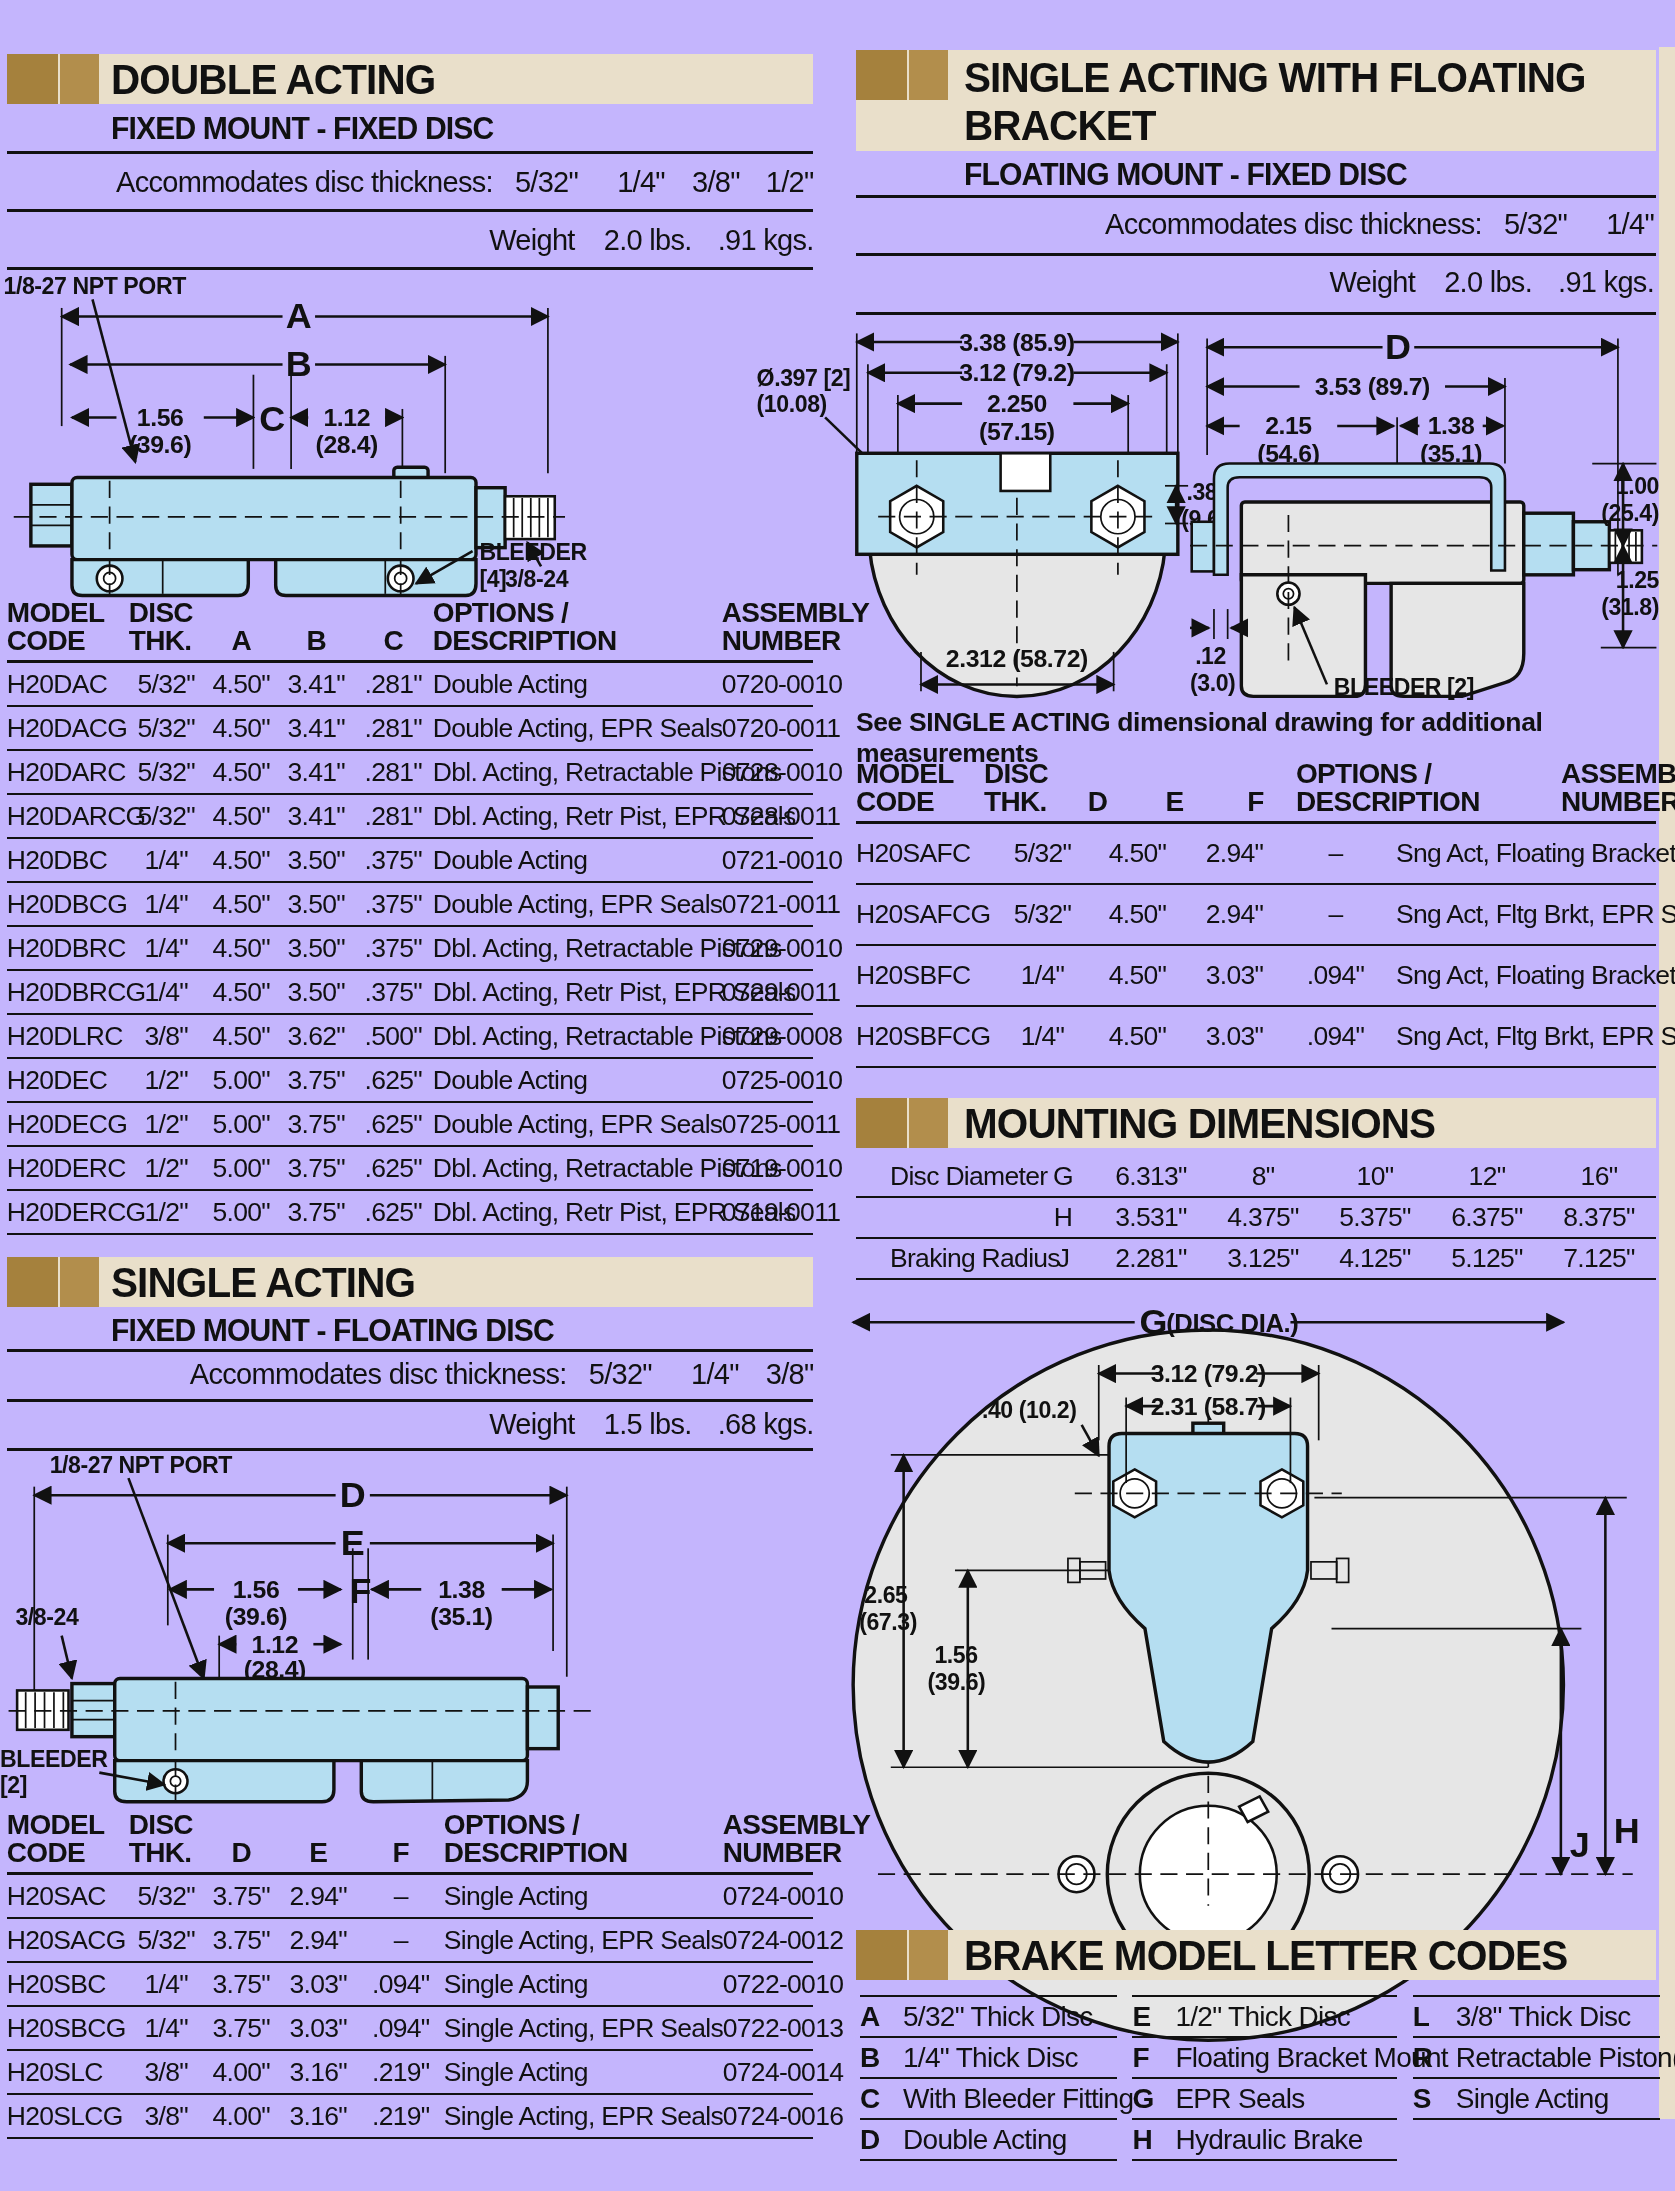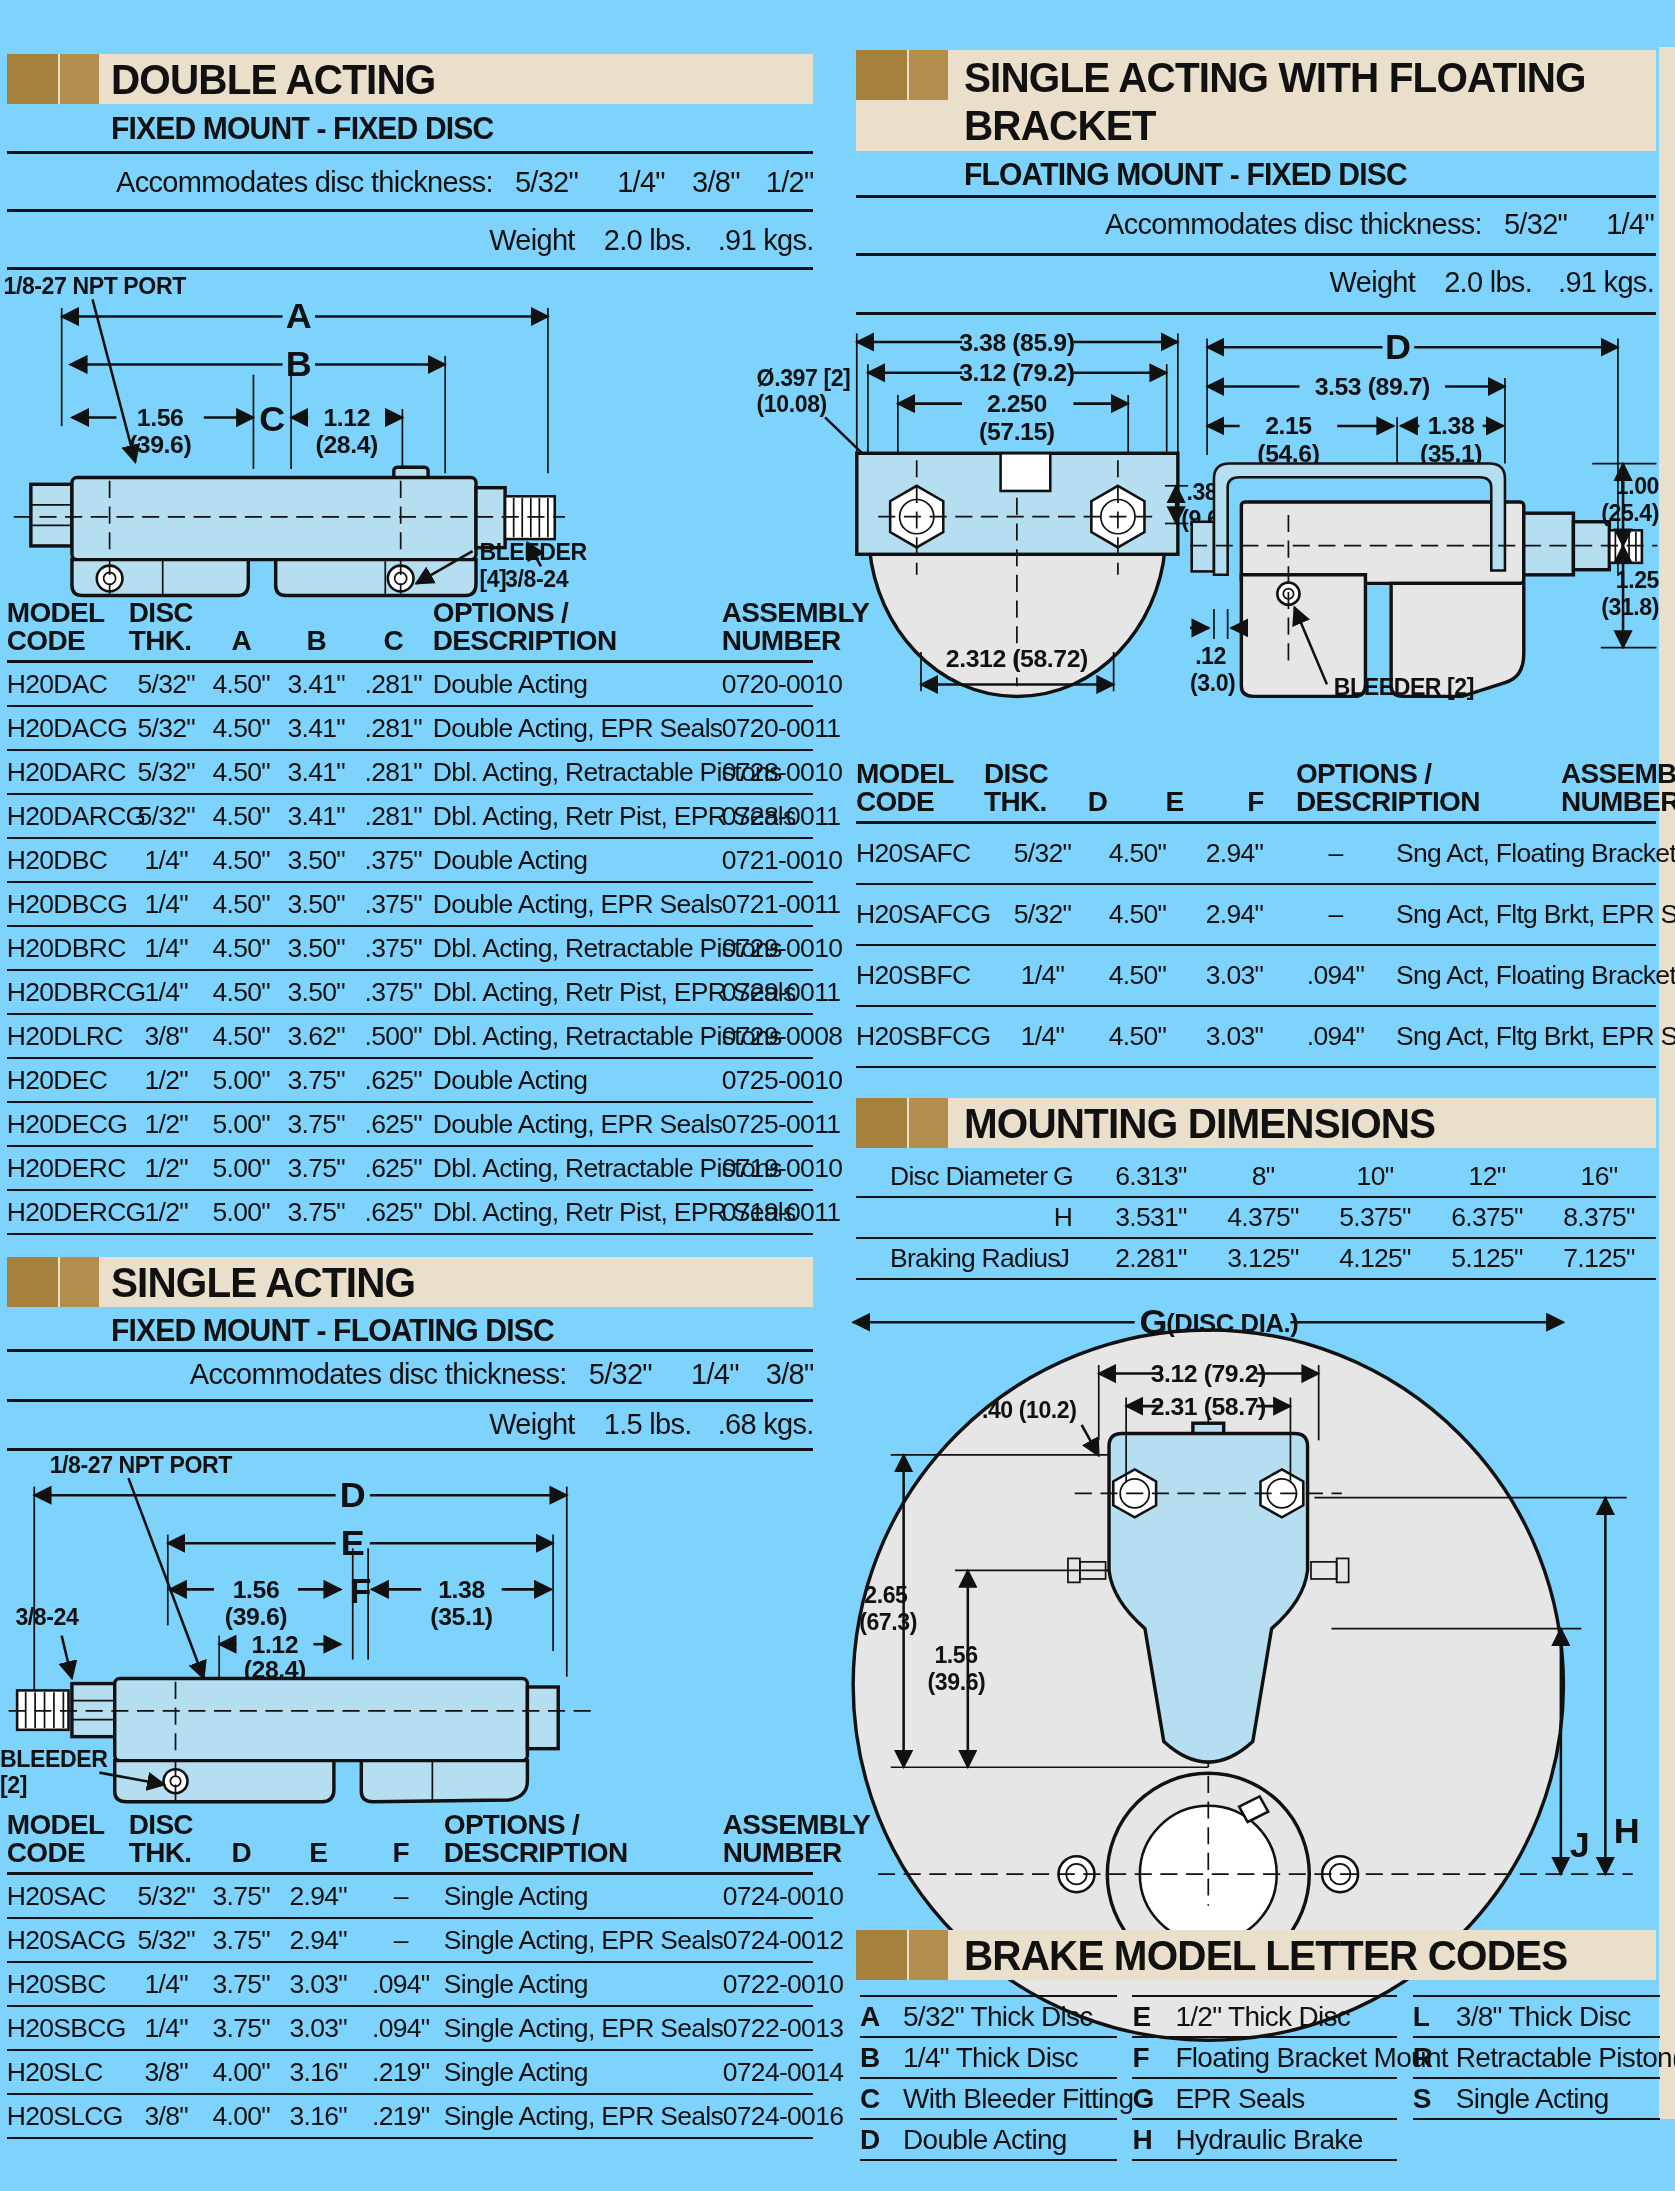--- a/index.html
+++ b/index.html
@@ -1,16 +1,16 @@
 <!DOCTYPE html>
 <html style="font-size:13.7px"><head>
 <meta charset="utf-8">
 <style>
   html,body{margin:0;padding:0;background:#f2f0ec;}
-  #page{position:relative;width:1675px;height:2192px;background:#7dd3fc;
+  #page{position:relative;width:1675px;height:2192px;background:#c4b5fd;
         font-family:"Liberation Sans", sans-serif;color:#111;overflow:hidden;}
   
   .bar{position:absolute;height:50px;background:#e9dfca;}
   .bar .g1{position:absolute;left:0;top:0;width:51px;height:100%;background:#a5813d;}
   .bar .g2{position:absolute;left:53px;top:0;width:39px;height:100%;background:#b28e4c;}
   .bartitle{position:absolute;font-weight:bold;font-size:43px;letter-spacing:-0.9px;
             transform:scaleX(.94);transform-origin:left center;white-space:pre-line;line-height:48px;}
   .subtitle{position:absolute;font-weight:bold;font-size:32px;letter-spacing:-0.9px;
             transform:scaleX(.94);transform-origin:left center;}
   
@@ -565,20 +565,21 @@
       <line class="dim" x1="506" y1="266" x2="506" y2="385" marker-start="url(#ah)" marker-end="url(#ah)"></line>
     </g>
     <text class="lbl" x="548" y="205" text-anchor="end">1.00</text>
     <text class="lbl" x="548" y="237" text-anchor="end">(25.4)</text>
     <text class="lbl" x="548" y="315" text-anchor="end">1.25</text>
     <text class="lbl" x="548" y="347" text-anchor="end">(31.8)</text>
     <line class="dim" x1="160" y1="428" x2="122" y2="338" marker-end="url(#ah)"></line>
     <text class="lbl" x="168" y="440">BLEEDER [2]</text>
   </svg>
 
+  <div class="note" style="left:856px;top:707px;width:800px;">See SINGLE ACTING dimensional drawing for additional measurements</div>
 
   <div class="tbl t3" style="left:856px;top:760px;">
     <div class="thead">
       <div class="th">MODEL
 CODE</div>
       <div class="th">DISC
 THK.</div>
       <div class="th">D</div>
       <div class="th">E</div>
       <div class="th">F</div>

